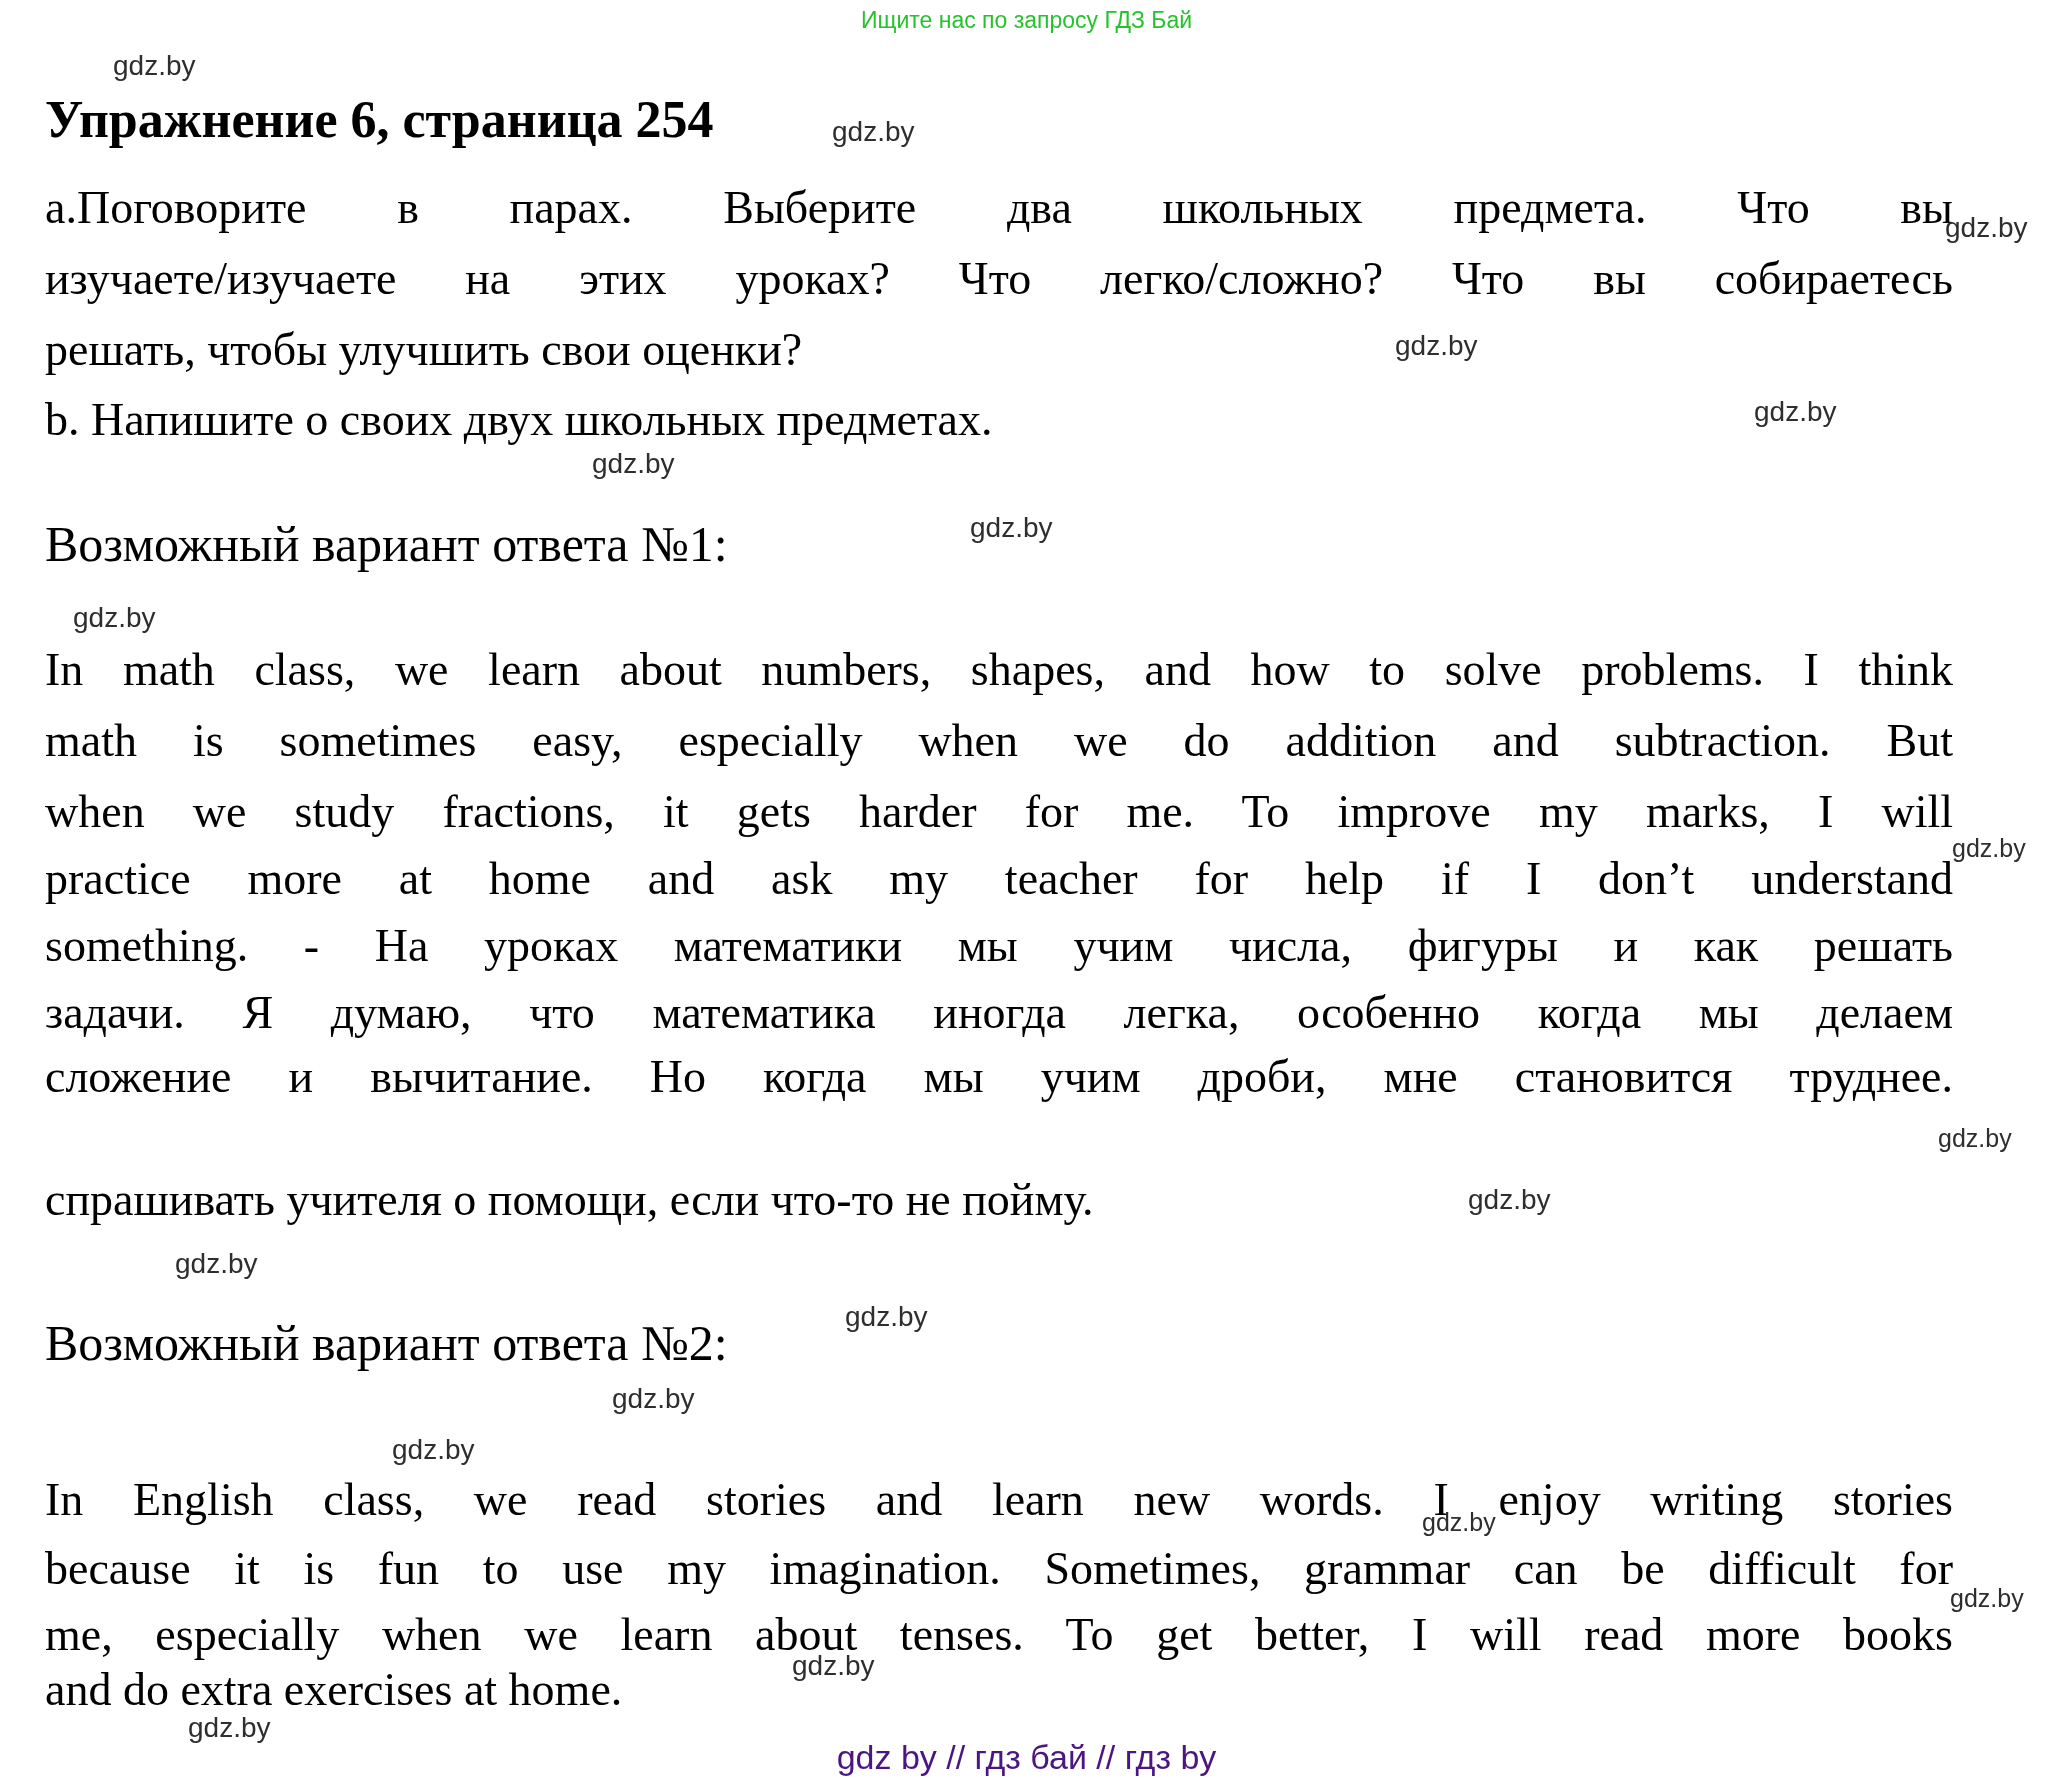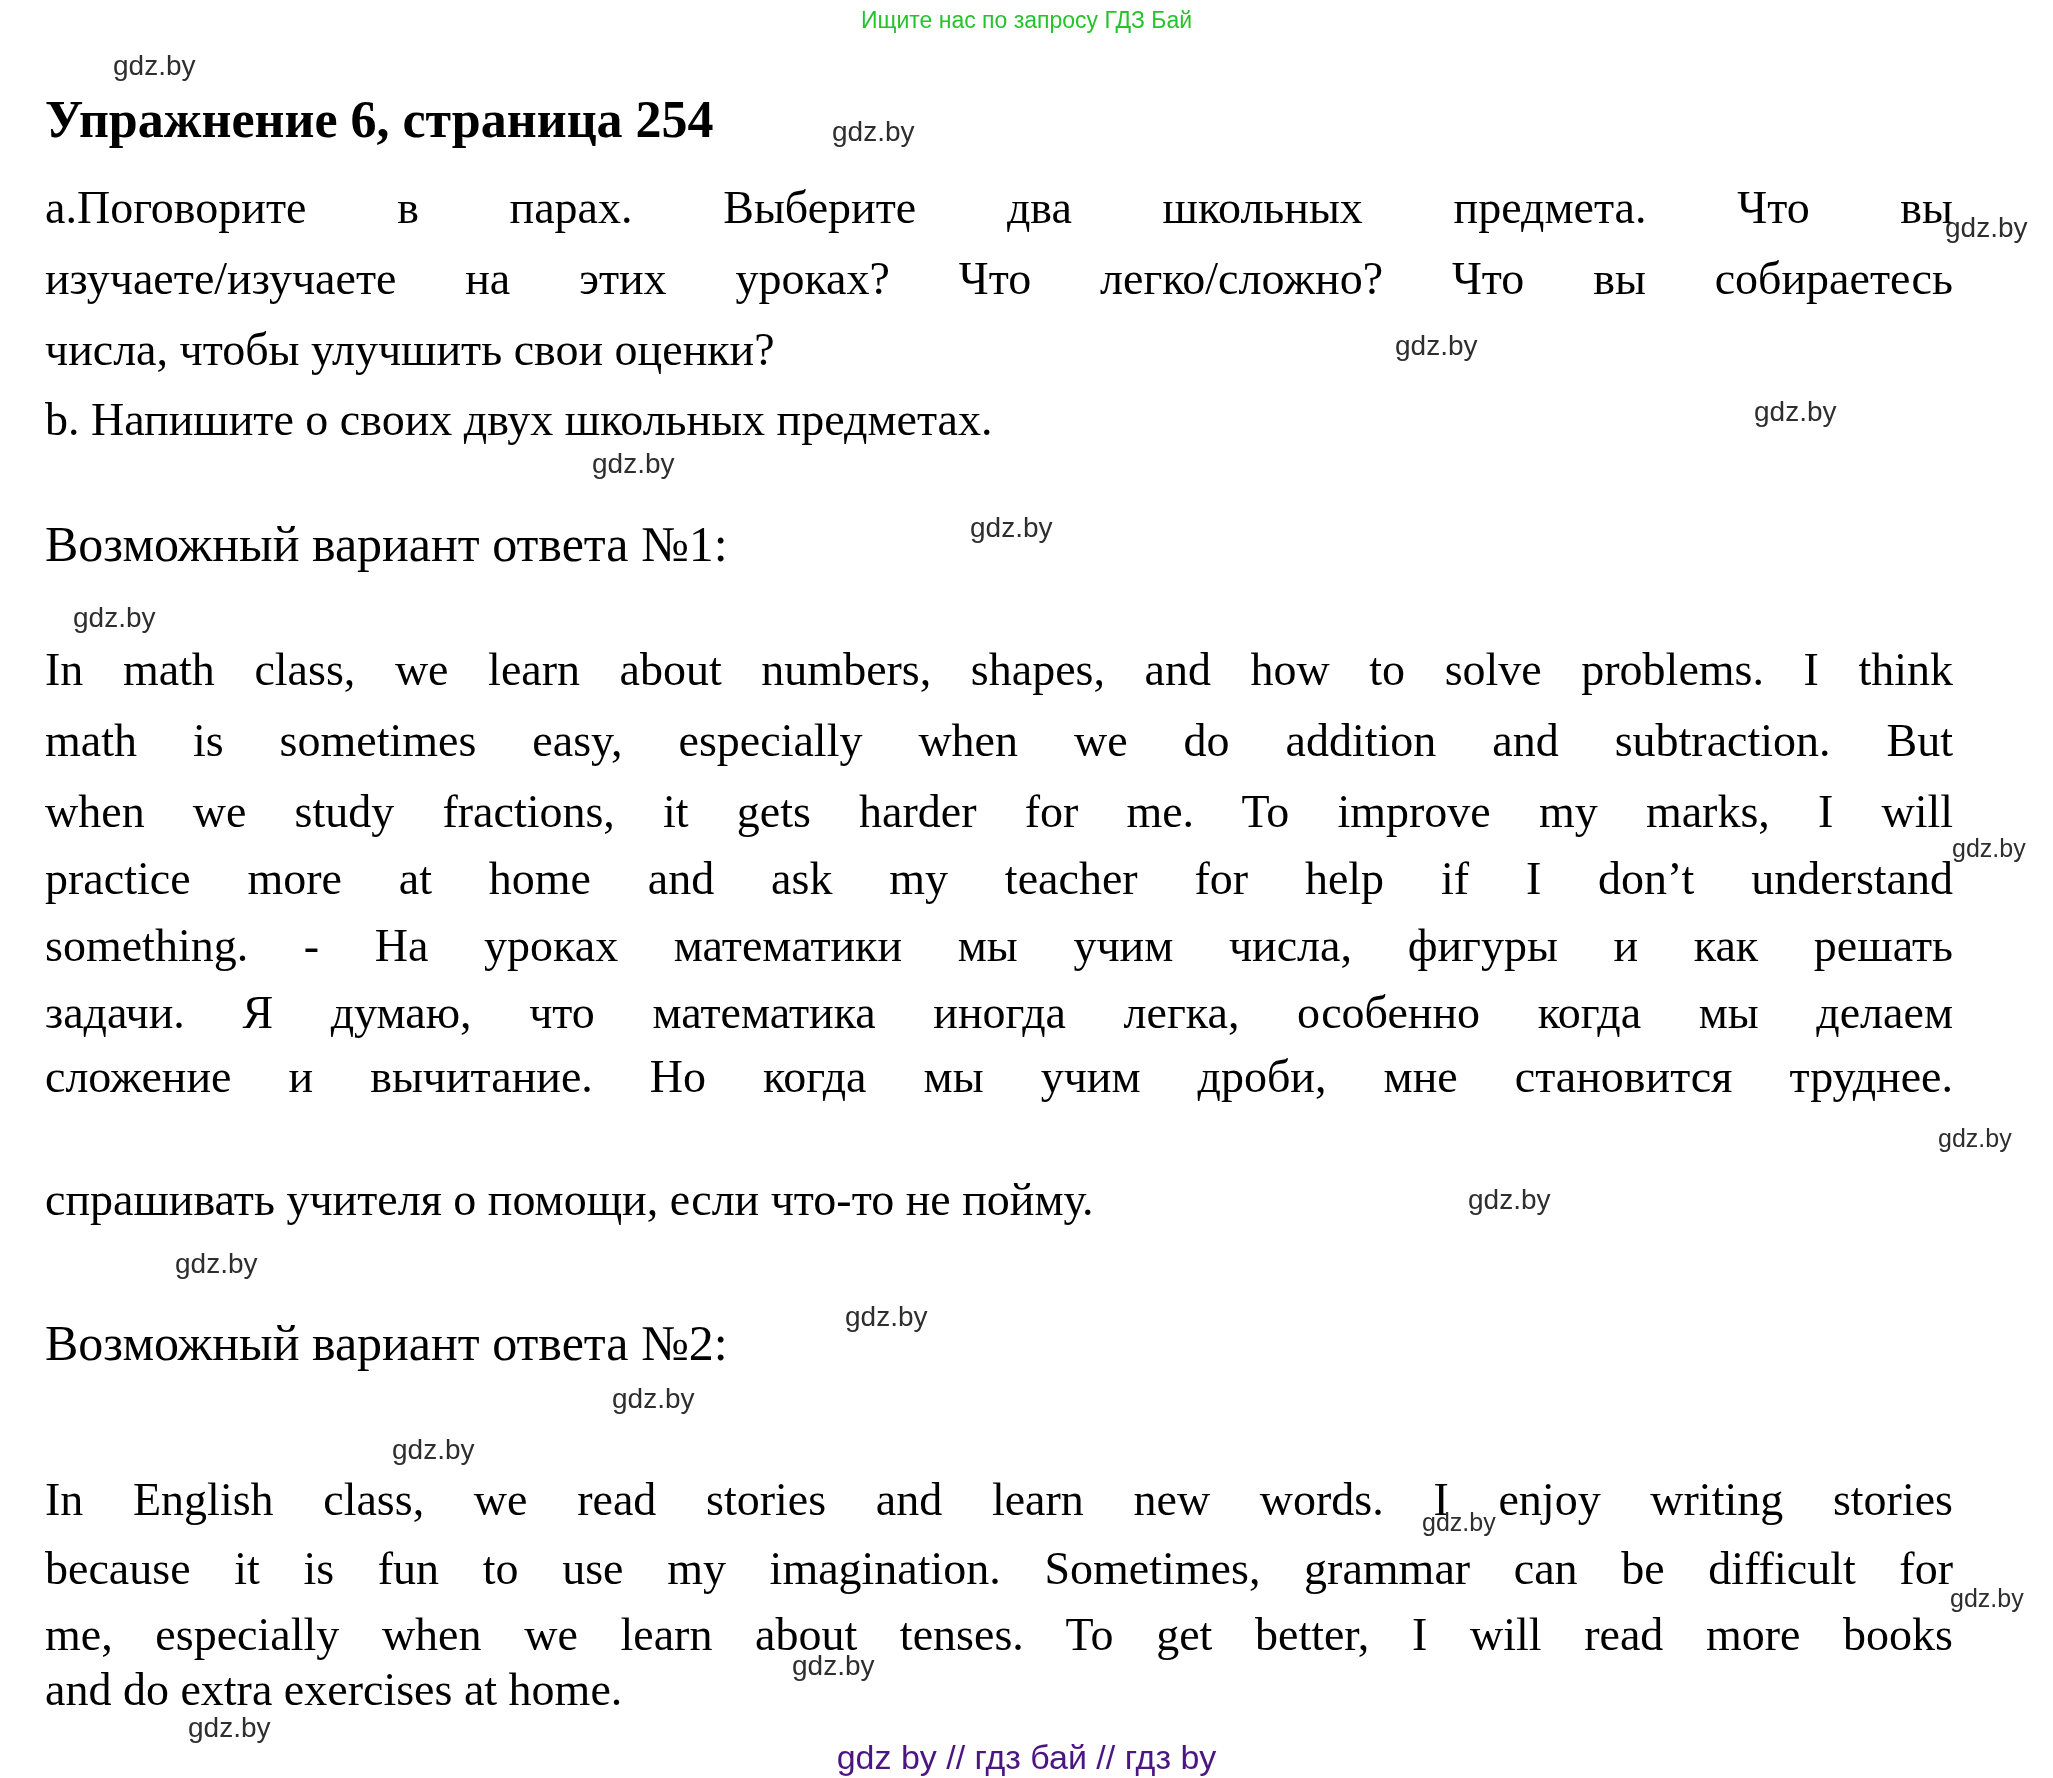--- a/index.html
+++ b/index.html
@@ -58,21 +58,21 @@
   <div class="banner">Ищите нас по запросу ГДЗ Бай</div>
 
   <span class="wm" style="left:113px;top:52px;">gdz.by</span>
 
   <div class="doc-title">Упражнение 6, страница 254</div>
   <span class="wm" style="left:832px;top:118px;">gdz.by</span>
 
   <div class="line just" style="top:180px;">а.Поговорите в парах. Выберите два школьных предмета. Что вы</div>
   <span class="wm" style="left:1945px;top:214px;">gdz.by</span>
   <div class="line just" style="top:251px;">изучаете/изучаете на этих уроках? Что легко/сложно? Что вы собираетесь</div>
-  <div class="line left" style="top:322px;">числа, чтобы улучшить свои оценки?</div>
+  <div class="line left" style="top:322px;">решать, чтобы улучшить свои оценки?</div>
   <span class="wm" style="left:1395px;top:332px;">gdz.by</span>
 
   <div class="line left" style="top:392px;">b. Напишите о своих двух школьных предметах.</div>
   <span class="wm" style="left:1754px;top:398px;">gdz.by</span>
 
   <span class="wm" style="left:592px;top:450px;">gdz.by</span>
 
   <div class="heading" style="top:516px;">Возможный вариант ответа №1:</div>
   <span class="wm" style="left:970px;top:514px;">gdz.by</span>
 

